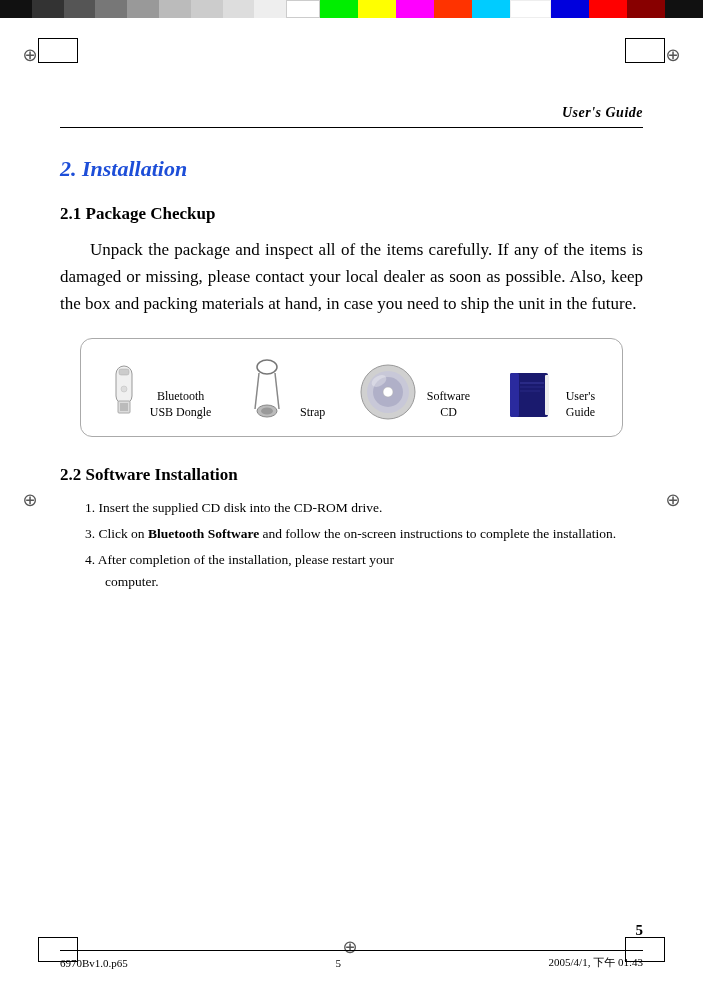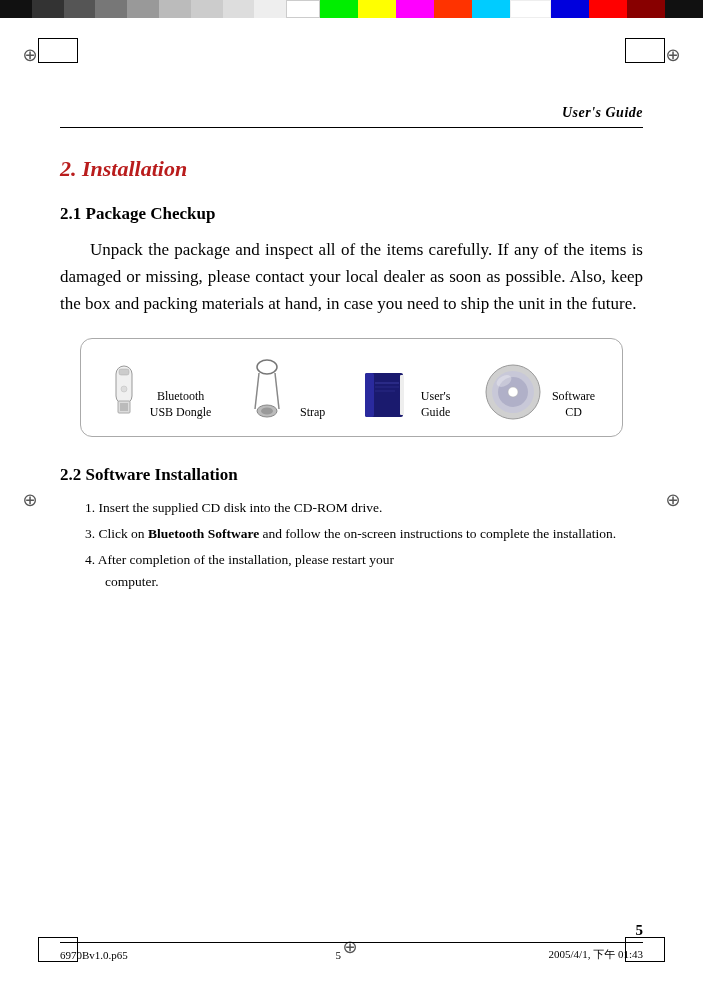--- a/index.html
+++ b/index.html
@@ -104,21 +104,21 @@
       font-weight: bold;
       font-size: 14px;
       letter-spacing: 0.5px;
     }
 
     
     .chapter-heading {
       font-size: 22px;
       font-style: italic;
       font-weight: bold;
-      color: #b91c1c;
+      color: #1d4ed8;
       margin-bottom: 22px;
     }
 
     
     .section-heading {
       font-size: 17px;
       font-weight: bold;
       margin-bottom: 12px;
     }
 
@@ -181,21 +181,21 @@
       line-height: 1.65;
     }
 
     strong {
       font-weight: bold;
     }
 
     
     .footer-line {
       position: absolute;
-      bottom: 35px;
+      bottom: 27px;
       left: 60px;
       right: 60px;
       border-top: 1.5px solid #000;
       padding-top: 4px;
       display: flex;
       justify-content: space-between;
       align-items: center;
       font-size: 11px;
     }
 
@@ -286,45 +286,45 @@
         <line x1="14" y1="14" x2="10" y2="50" stroke="#888" stroke-width="1.5"></line>
         <line x1="30" y1="14" x2="34" y2="50" stroke="#888" stroke-width="1.5"></line>
 
         <ellipse cx="22" cy="52" rx="10" ry="6" fill="#bbb" stroke="#888" stroke-width="1"></ellipse>
         <ellipse cx="22" cy="52" rx="6" ry="3.5" fill="#999"></ellipse>
       </svg>
       <span class="package-item-label">Strap</span>
     </div>
 
     <div class="package-item">
+      <svg width="58" height="58" viewBox="0 0 58 58">
+        <ellipse cx="29" cy="29" rx="27" ry="27" fill="#d0d0d0" stroke="#999" stroke-width="1"></ellipse>
+        <ellipse cx="29" cy="29" rx="21" ry="21" fill="#c8c8d8"></ellipse>
+        <ellipse cx="29" cy="29" rx="15" ry="15" fill="#b0b0c8"></ellipse>
+        <ellipse cx="29" cy="29" rx="5" ry="5" fill="#fff" stroke="#aaa" stroke-width="0.5"></ellipse>
+
+        <ellipse cx="20" cy="18" rx="8" ry="5" fill="rgba(255,255,255,0.3)" transform="rotate(-30 20 18)"></ellipse>
+      </svg>
+      <span class="package-item-label">Software<br>CD</span>
+    </div>
+
+    <div class="package-item">
       <svg width="52" height="52" viewBox="0 0 52 52">
 
         <rect x="6" y="4" width="38" height="44" rx="2" fill="#1a1a6e"></rect>
 
         <rect x="6" y="4" width="9" height="44" rx="2" fill="#2a2a9e"></rect>
 
         <rect x="41" y="6" width="4" height="40" fill="#eee" rx="1"></rect>
 
         <line x1="16" y1="14" x2="40" y2="14" stroke="#3a3a9e" stroke-width="1"></line>
         <line x1="16" y1="18" x2="40" y2="18" stroke="#3a3a9e" stroke-width="0.5"></line>
         <line x1="16" y1="22" x2="36" y2="22" stroke="#3a3a9e" stroke-width="0.5"></line>
       </svg>
       <span class="package-item-label">User's<br>Guide</span>
-    </div>
-
-    <div class="package-item">
-      <svg width="58" height="58" viewBox="0 0 58 58">
-        <ellipse cx="29" cy="29" rx="27" ry="27" fill="#d0d0d0" stroke="#999" stroke-width="1"></ellipse>
-        <ellipse cx="29" cy="29" rx="21" ry="21" fill="#c8c8d8"></ellipse>
-        <ellipse cx="29" cy="29" rx="15" ry="15" fill="#b0b0c8"></ellipse>
-        <ellipse cx="29" cy="29" rx="5" ry="5" fill="#fff" stroke="#aaa" stroke-width="0.5"></ellipse>
-
-        <ellipse cx="20" cy="18" rx="8" ry="5" fill="rgba(255,255,255,0.3)" transform="rotate(-30 20 18)"></ellipse>
-      </svg>
-      <span class="package-item-label">Software<br>CD</span>
     </div>
 
   </div>
 
   <div class="section-22">
     <div class="section-heading">2.2  Software Installation</div>
 
     <div class="instruction-list">
       <div class="instruction-item">
         <span>1. Insert the supplied CD disk into the CD-ROM drive.</span>

